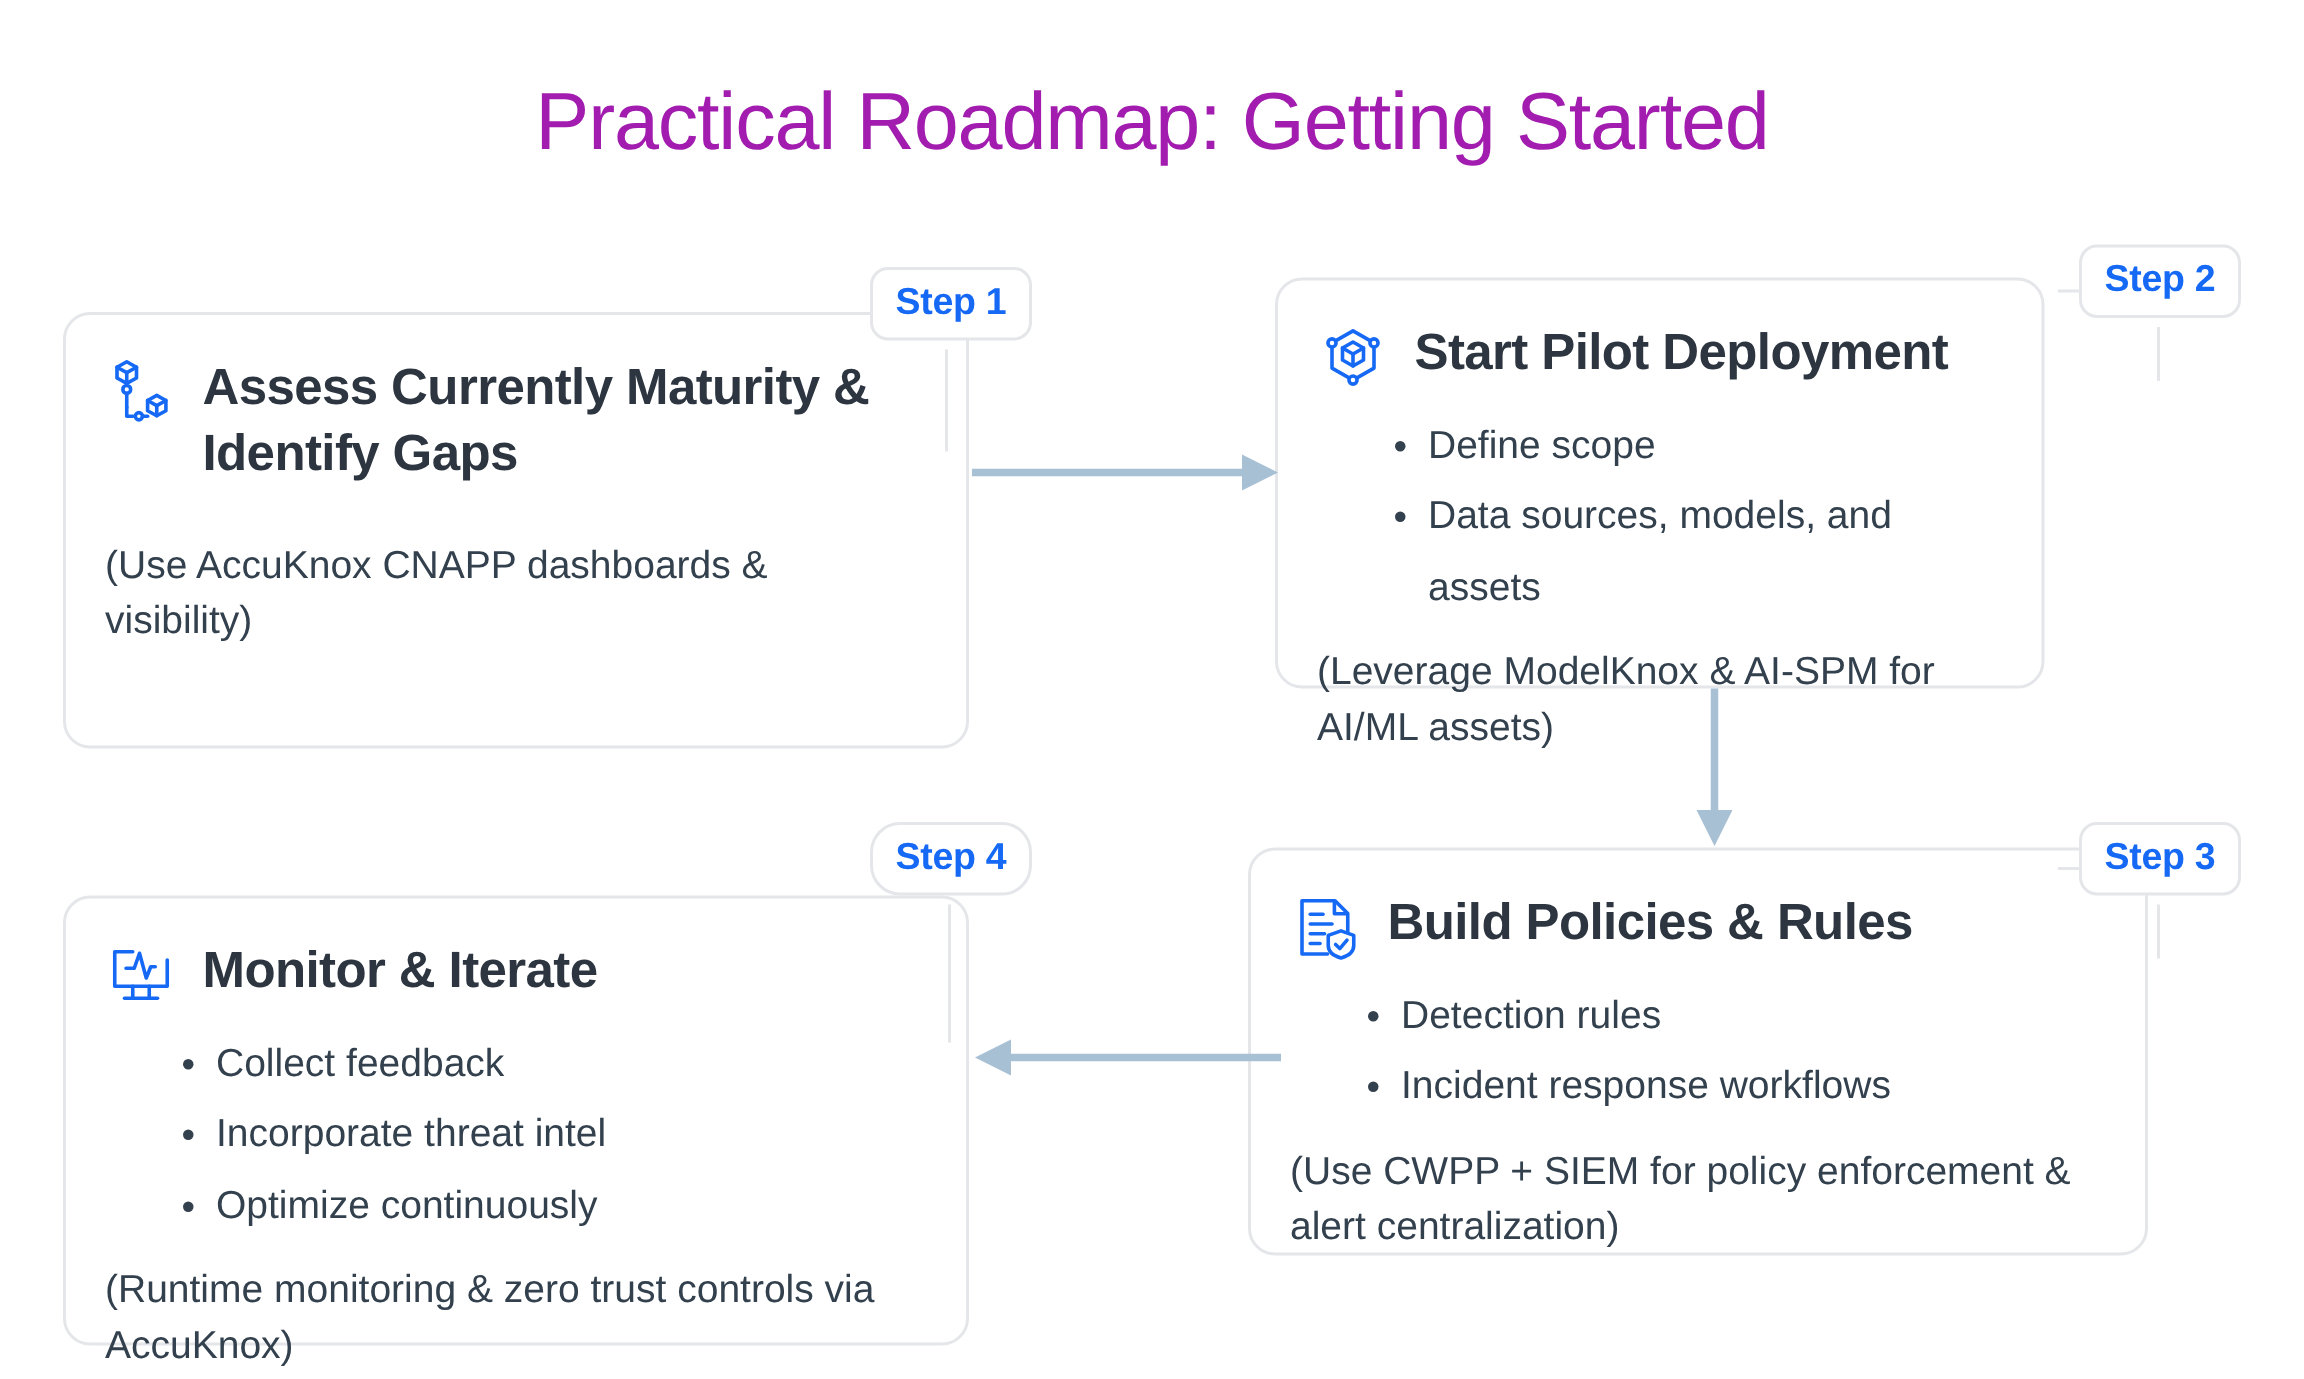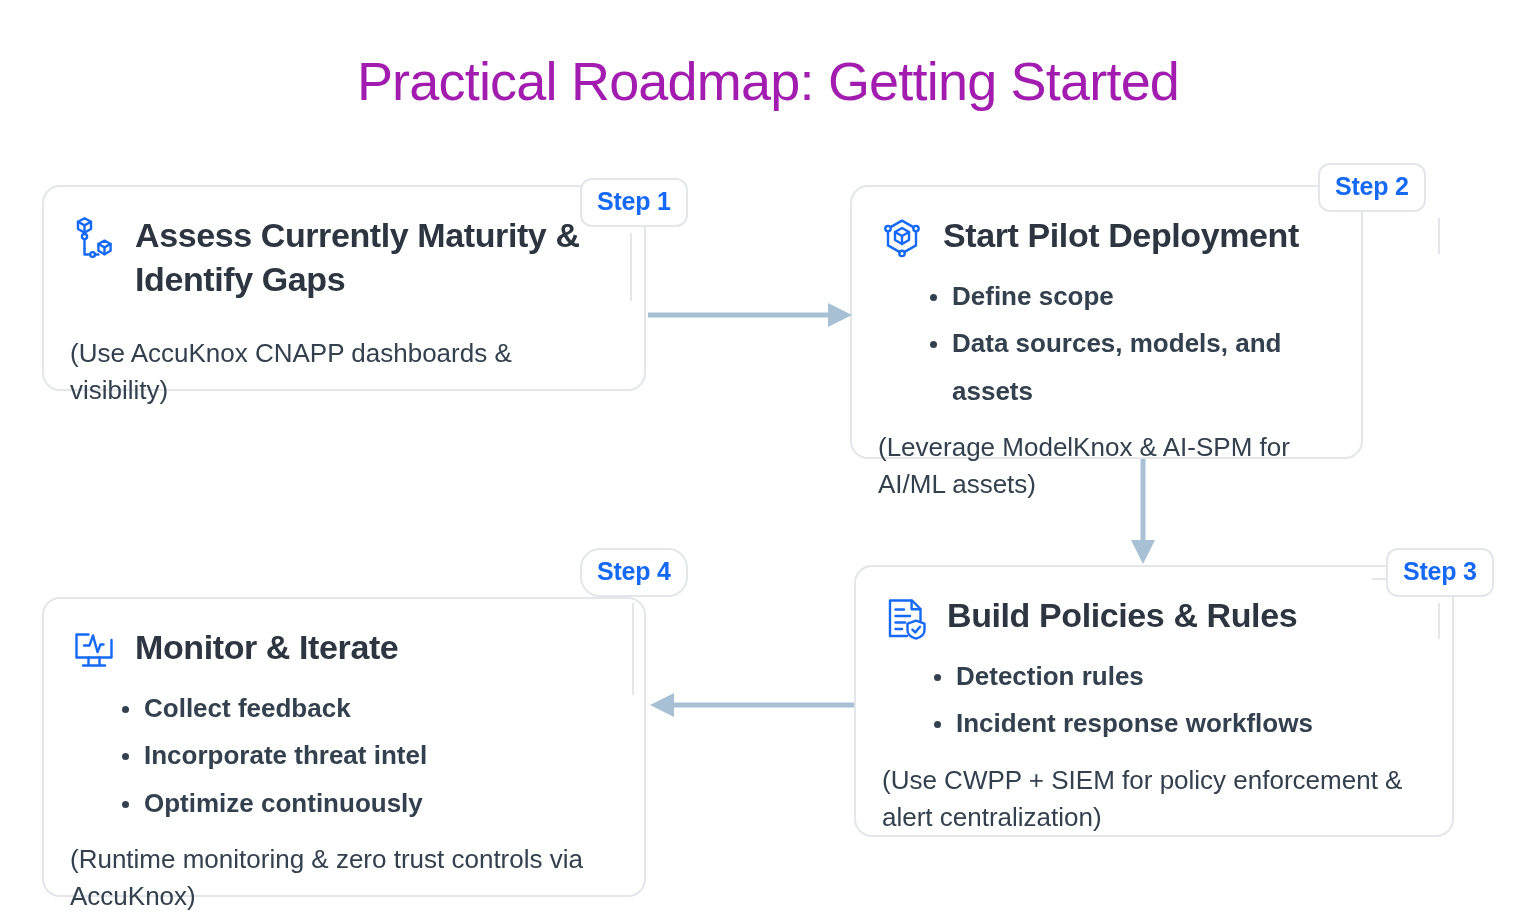--- a/index.html
+++ b/index.html
@@ -35,42 +35,42 @@
 
   
   .card {
     position: absolute;
     background: #ffffff;
     border: 2px solid #e4e6ea;
     border-radius: 18px;
     padding: 26px 30px 28px 26px;
   }
 
-  .card-1 { left: 42px;  top: 185px; width: 604px; height: 206px; }
+  .card-1 { left: 42px;  top: 208px; width: 604px; height: 291px; }
   .card-2 { left: 850px; top: 185px; width: 513px; height: 274px; }
-  .card-3 { left: 854px; top: 565px; width: 600px; height: 272px; }
+  .card-3 { left: 832px; top: 565px; width: 600px; height: 272px; }
   .card-4 { left: 42px;  top: 565px; width: 604px; height: 300px; margin-top: 32px; }
 
   
   .step-badge {
     position: absolute;
     background: #ffffff;
     border: 2px solid #e4e6ea;
     border-radius: 12px;
     padding: 7px 15px 9px 15px;
     font-size: 25px;
     font-weight: 700;
     color: #1569f5;
     letter-spacing: -0.2px;
     white-space: nowrap;
     z-index: 5;
   }
 
   .badge-1 { left: 580px;  top: 178px; }
-  .badge-2 { left: 1318px; top: 163px; }
+  .badge-2 { left: 1386px; top: 163px; }
   .badge-3 { left: 1386px; top: 548px; }
   .badge-4 { left: 580px;  top: 548px; border-radius: 20px; }
 
   
   .card-head {
     display: flex;
     align-items: flex-start;
     gap: 17px;
   }
 
@@ -95,21 +95,20 @@
   .bullets {
     list-style: none;
     margin: 10px 0 0 48px;
   }
   .bullets li {
     position: relative;
     font-size: 26px;
     color: #33404d;
     line-height: 1.82;
     padding-left: 26px;
-    font-weight: bold;
   }
   .bullets li::before {
     content: "";
     position: absolute;
     left: 4px;
     top: 21px;
     width: 7px;
     height: 7px;
     border-radius: 50%;
     background: #33404d;

